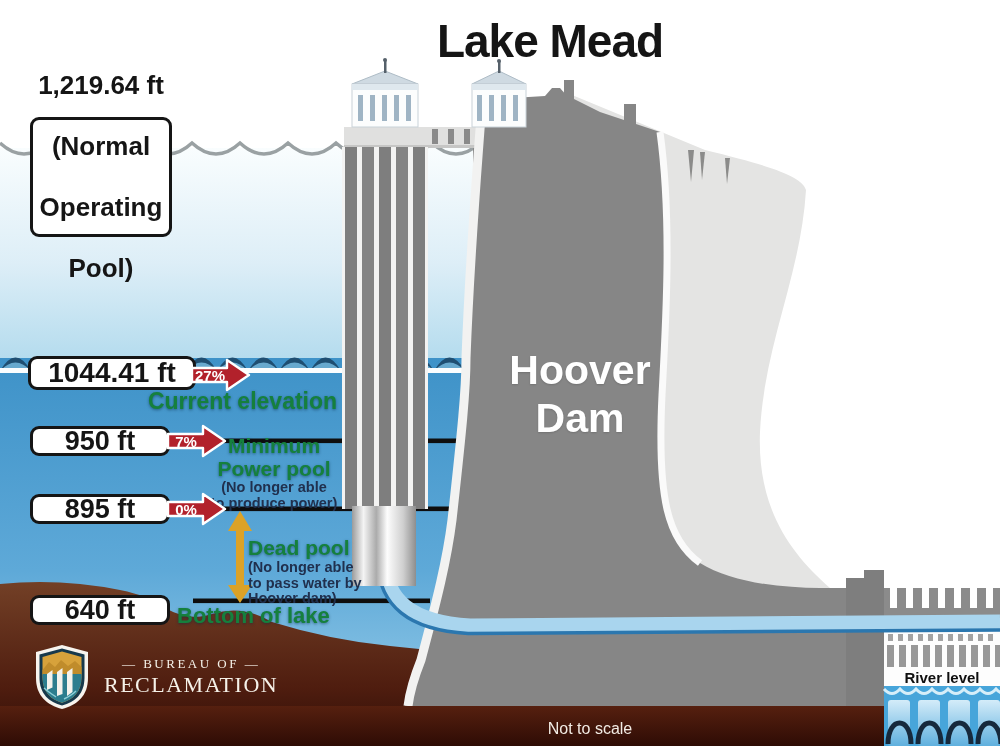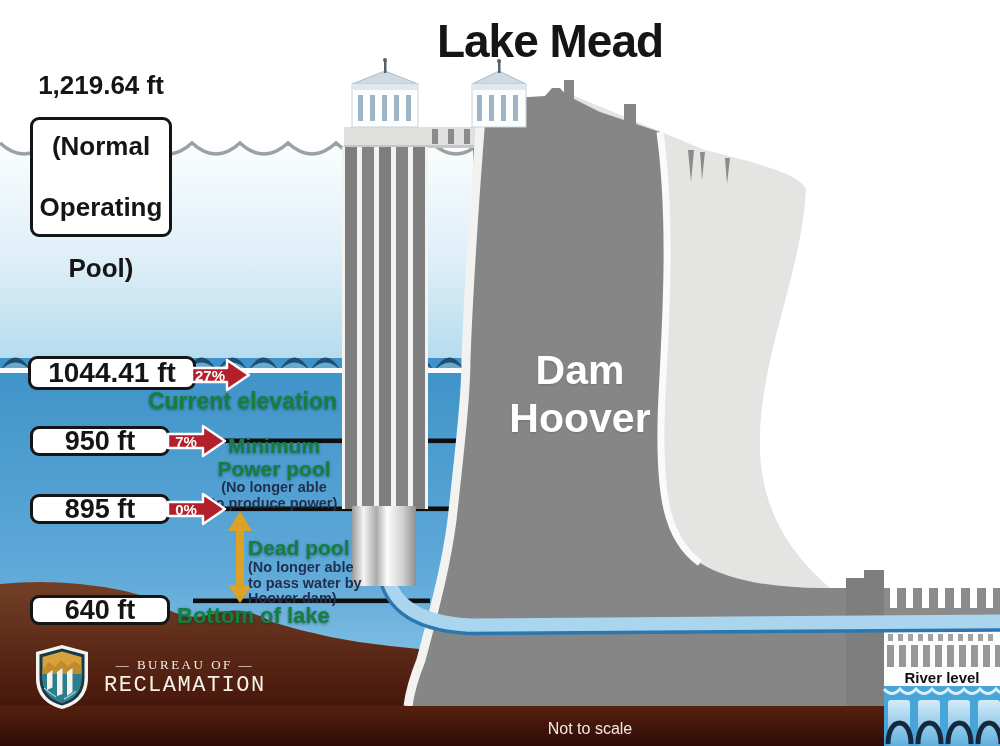--- a/index.html
+++ b/index.html
@@ -17,21 +17,21 @@
   .pctwrap{width:62px;height:38px;}
   .pct{position:absolute;left:0;top:0;width:40px;height:38px;display:flex;align-items:center;
        justify-content:center;color:#fff;font-weight:800;font-size:15px;}
   .damname{color:#fff;font-weight:800;font-size:41px;line-height:48px;text-align:center;
            text-shadow:0 1px 2px rgba(0,0,0,.15);}
   .riverlevel{color:#101010;font-weight:700;font-size:15px;text-align:center;}
   .scalenote{color:#f2ebe4;font-size:16px;text-align:center;margin-top:12px;}
   .logo{display:flex;align-items:center;gap:14px;}
   .logotext{color:#f5f1e8;font-family:"Liberation Serif", serif;}
   .logoline1{font-size:13px;letter-spacing:2.5px;font-variant:small-caps;text-align:center;}
-  .logoline2{font-size:22px;letter-spacing:1.5px;font-family:Liberation Mono, monospace;}
+  .logoline2{font-size:22px;letter-spacing:1.5px;}
 </style>
 </head>
 <body>
 
 <div class="stage">
 
   <svg class="art" width="1000" height="746" viewBox="0 0 1000 746">
     <defs>
       <linearGradient id="gUpper" x1="0" y1="148" x2="0" y2="358" gradientUnits="userSpaceOnUse">
         <stop offset="0" stop-color="#f9fdfe"></stop>
@@ -269,22 +269,22 @@
     <div class="wlabel" style="font-size:21px;line-height:24px;">Dead pool</div>
     <div class="navnote">(No longer able</div>
     <div class="navnote">to pass water by</div>
     <div class="navnote">Hoover dam)</div>
   </div>
 
   <div class="abs levelbox" style="left:30px;top:595px;width:140px;height:30px;font-size:27px;">640 ft</div>
   <div class="abs wlabel" style="left:177px;top:603px;font-size:22px;">Bottom of lake</div>
 
   <div class="abs damname" style="left:470px;top:346px;width:220px;">
+    <div>Hoover</div>
     <div>Dam</div>
-    <div>Hoover</div>
   </div>
 
   <div class="abs riverlevel" style="left:884px;top:669px;width:116px;">River level</div>
 
   <div class="abs scalenote" style="left:500px;top:708px;width:180px;">Not to scale</div>
 
   <div class="abs logo" style="left:34px;top:644px;">
     <svg width="56" height="66" viewBox="0 0 56 66">
       <path d="M28,1 L54,8 L54,34 C54,52 43,61 28,65 C13,61 2,52 2,34 L2,8 Z" fill="#f7f4ee"></path>
       <path d="M28,4.5 L50.5,10.5 L50.5,33.5 C50.5,50 41,58 28,61.5 C15,58 5.5,50 5.5,33.5 L5.5,10.5 Z" fill="#17394c"></path>

